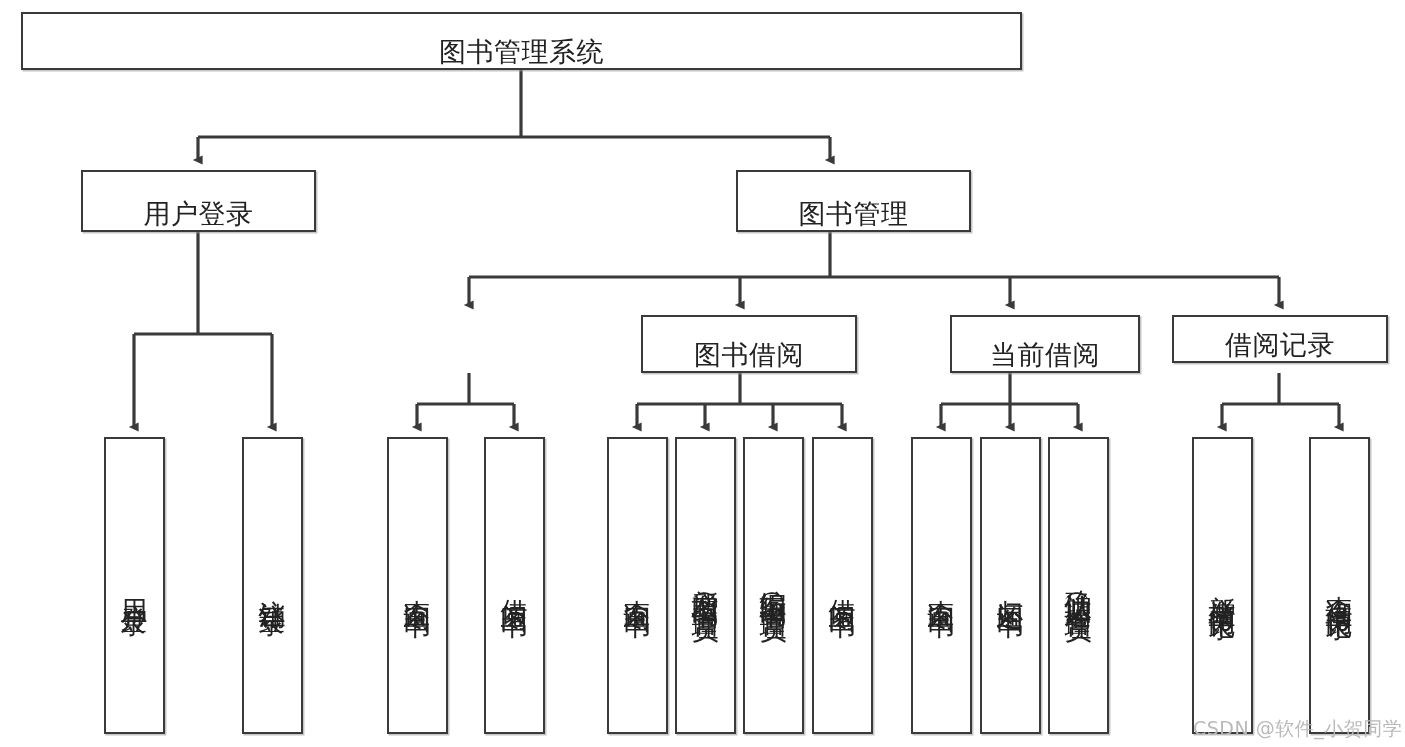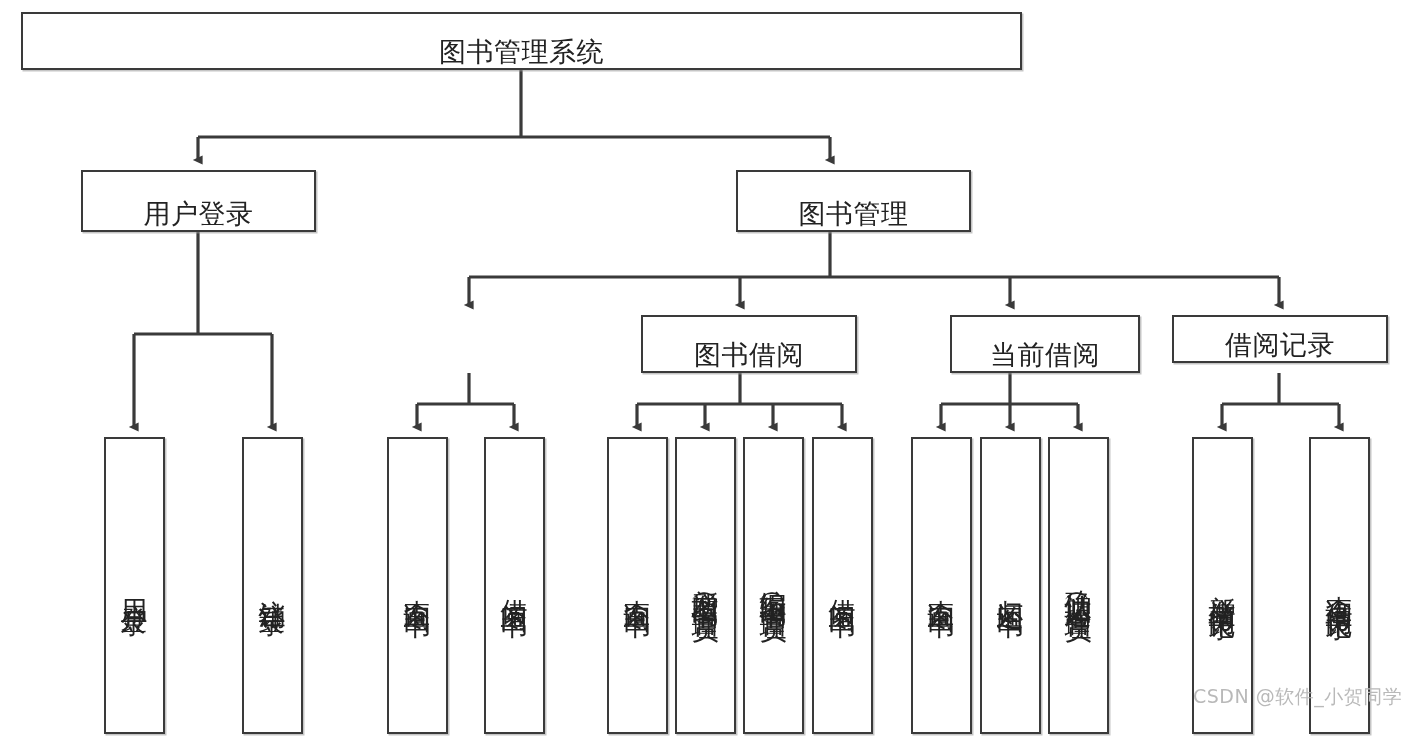--- a/index.html
+++ b/index.html
@@ -183,15 +183,15 @@
     <span class="label">确认归还（管理员）</span>
   </div>
 
   <div class="node node-leaf" style="left:1192px; top:437px; width:61px; height:297px;">
     <span class="label">新增借阅记录</span>
   </div>
   <div class="node node-leaf" style="left:1309px; top:437px; width:61px; height:297px;">
     <span class="label">查询借阅记录</span>
   </div>
 
-  <div class="watermark" style="left:1193px; top:684px;">CSDN @软件_小贺同学</div>
+  <div class="watermark" style="left:1193px; top:716px;">CSDN @软件_小贺同学</div>
 
 </div>
 
 </body></html>

